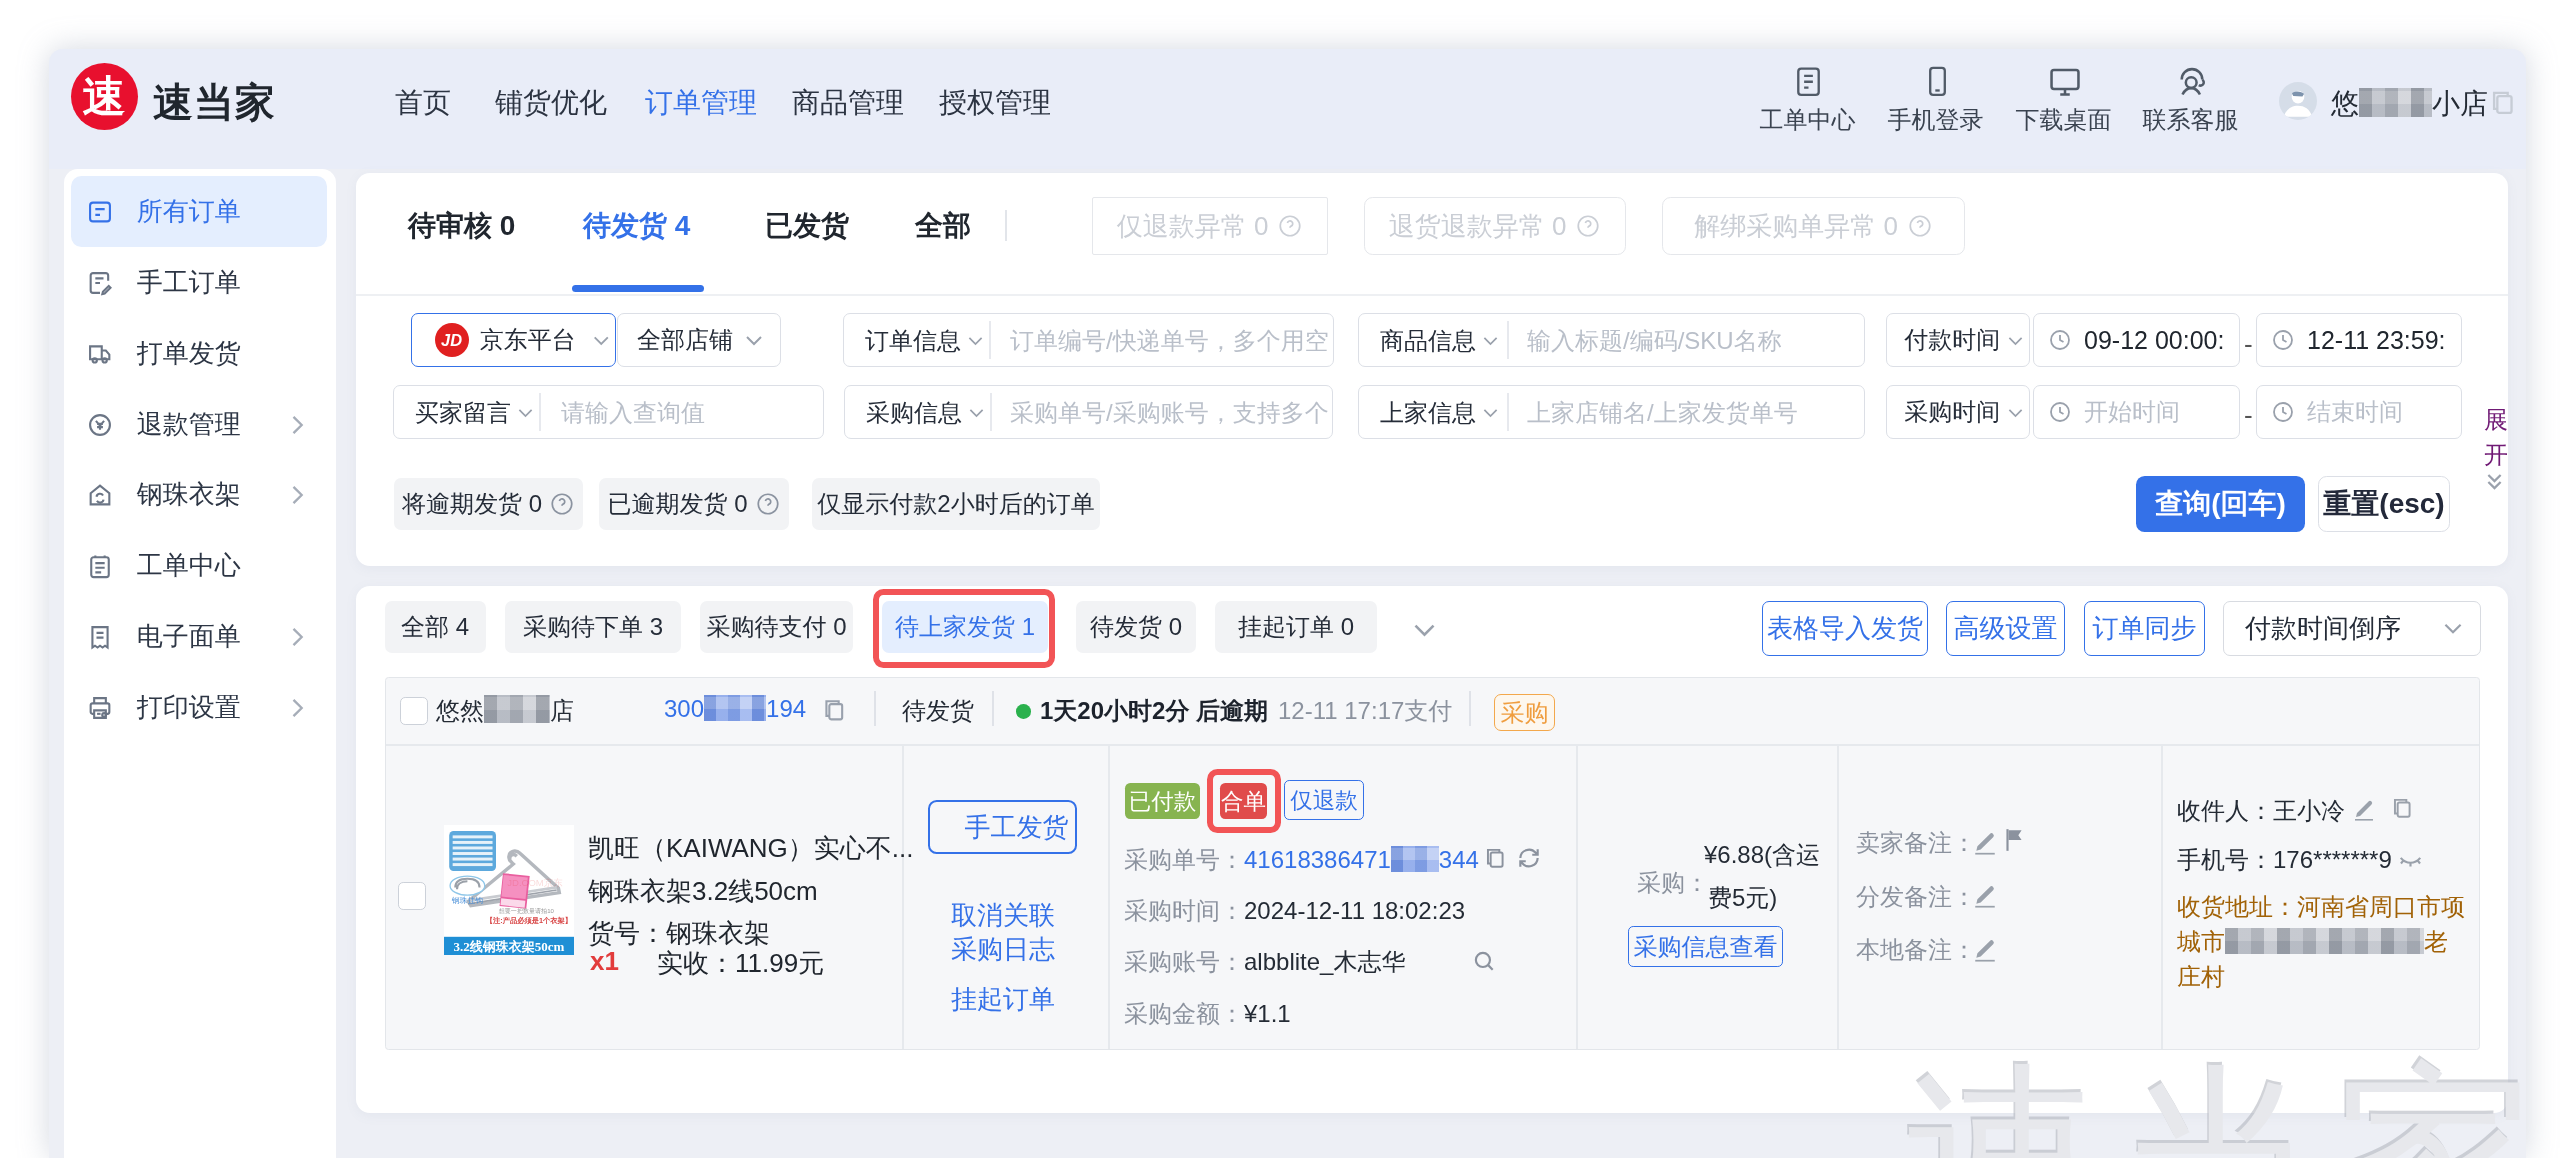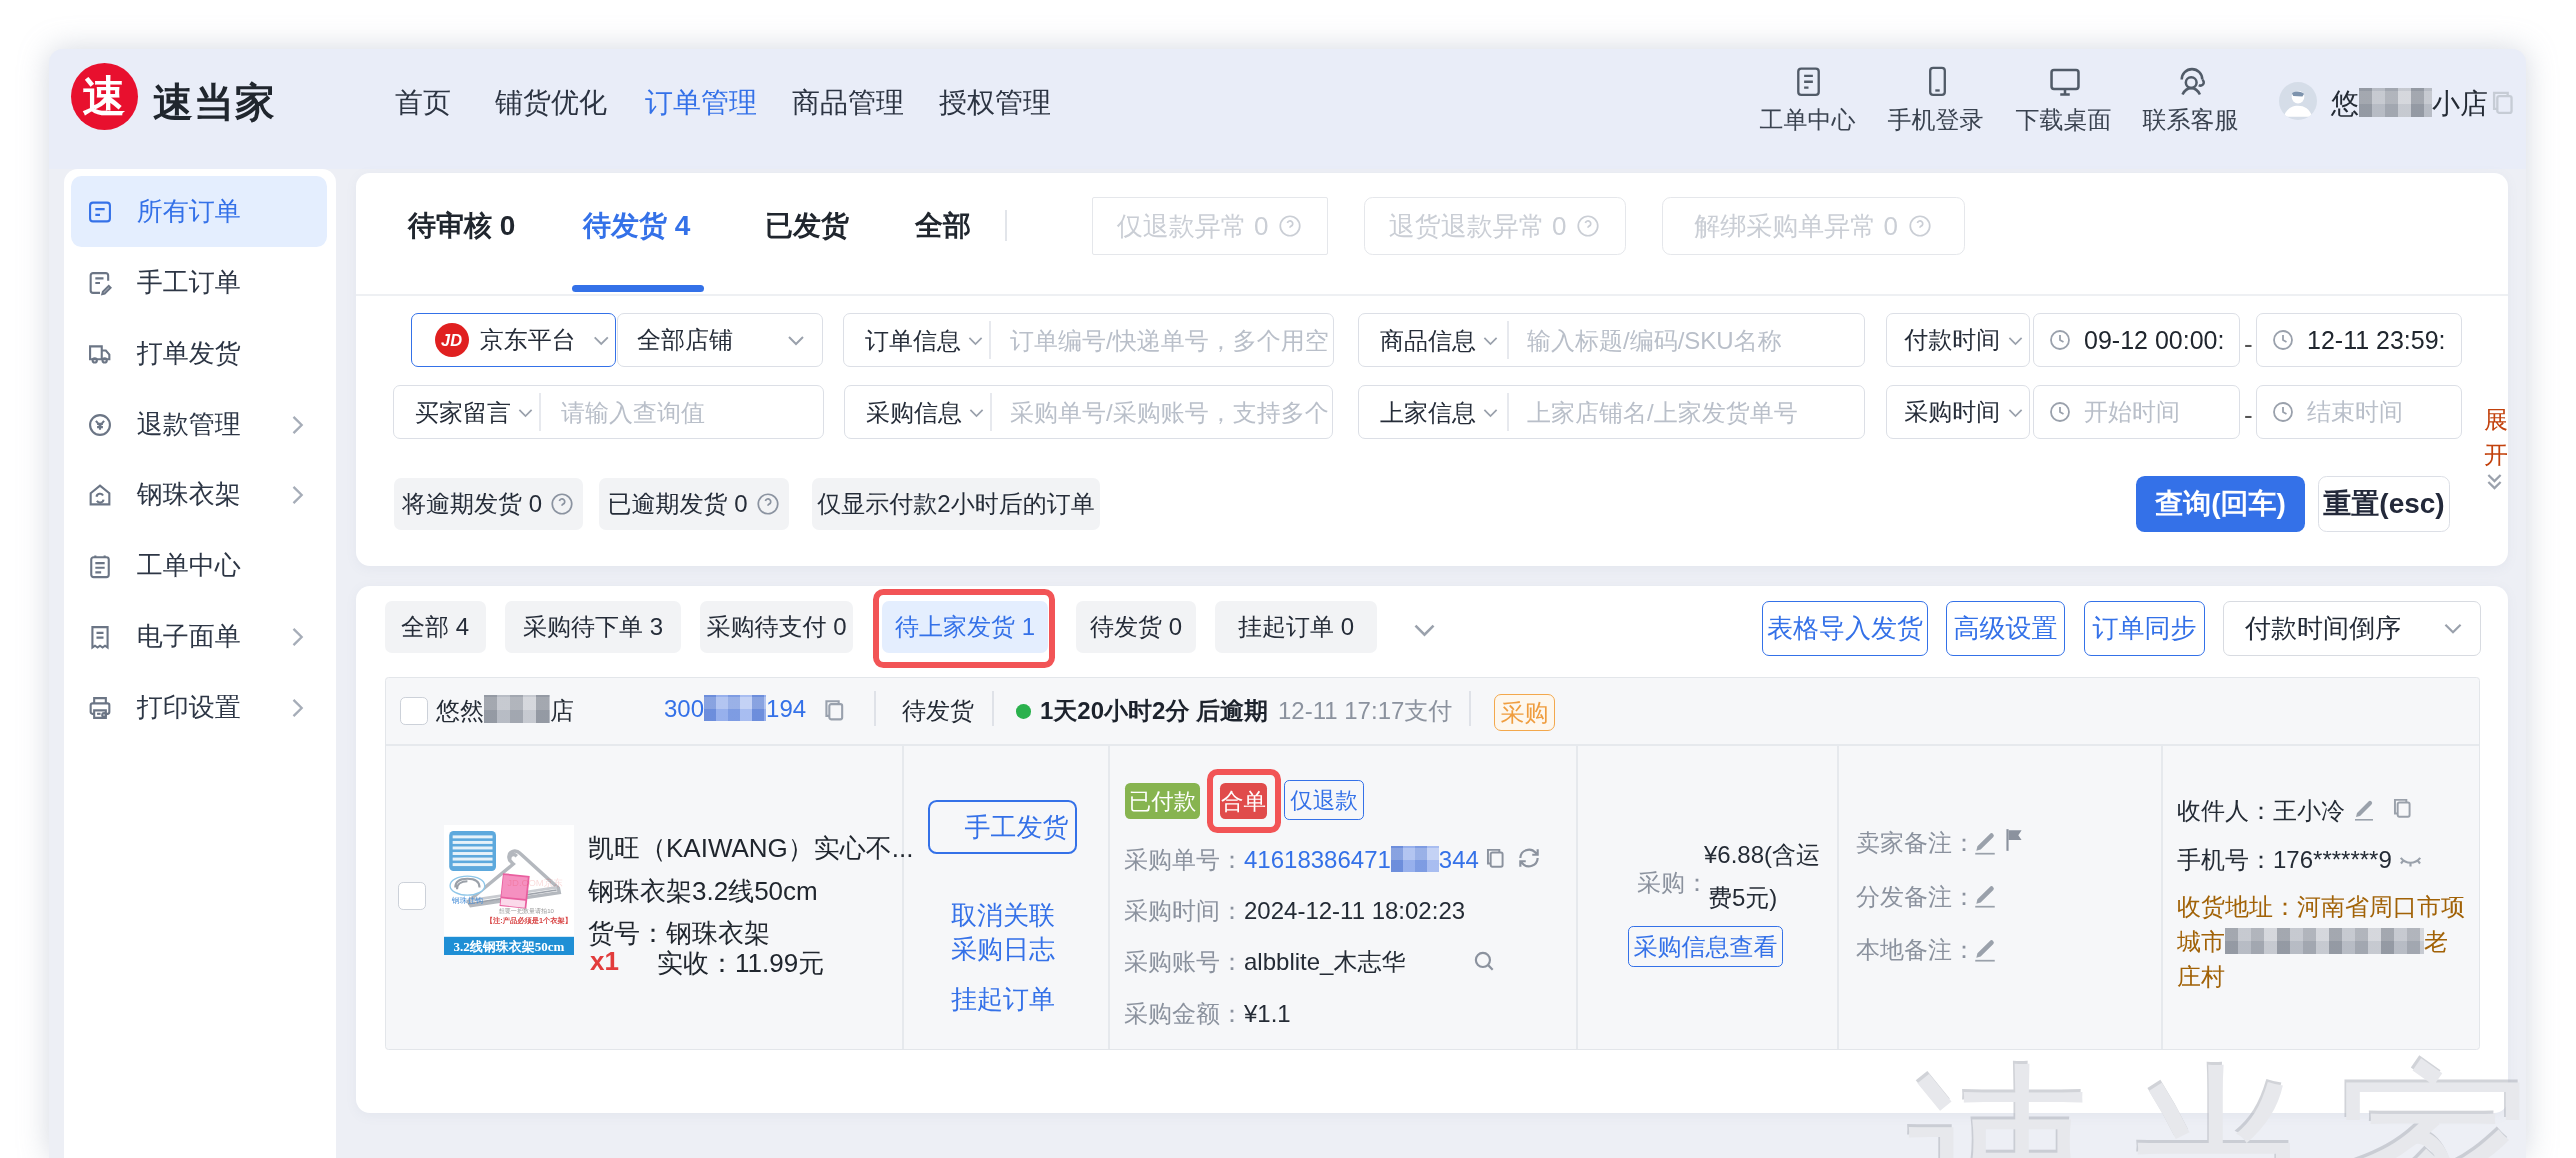--- a/index.html
+++ b/index.html
@@ -219,21 +219,21 @@
     <div class="ibox" style="left:35px; top:140px; width:205px; border-color:#3471e8;margin-left:20px;">
       <span style="margin-left:22.5px; width:34px; height:34px; border-radius:50%; background:#e02020; color:#fff;
         font-size:16.4px; font-weight:700; display:flex; align-items:center; justify-content:center; font-style:italic;">JD</span>
       <span style="margin-left:11.2px;">京东平台</span>
       <span class="chev" style="margin-left:14px;">
           <svg width="22.5" height="22.5" viewBox="0 0 24 24" fill="none" stroke="currentColor" stroke-width="2">
             <path d="M5 9l7 7 7-7"></path>
           </svg>
         </span>
     </div>
-    <div class="ibox" style="left:261px; top:140px; width:206px;">
+    <div class="ibox" style="left:261px; top:140px; width:164px;">
       <span style="margin-left:19px;">全部店铺</span>
       <span class="chev" style="position:absolute; right:14px;">
           <svg width="24" height="24" viewBox="0 0 24 24" fill="none" stroke="currentColor" stroke-width="2">
             <path d="M5 9l7 7 7-7"></path>
           </svg>
         </span>
     </div>
     <div class="ibox" style="left:487px; top:140px; width:491px; overflow:hidden;">
       <span style="position:absolute; left:21px; top:11.2px;">订单信息</span>
       <span class="chev" style="position:absolute; left:121px; top:15.6px;">
@@ -351,21 +351,21 @@
           <circle cx="12" cy="12" r="9"></circle>
           <path d="M9.6 9.2a2.5 2.5 0 1 1 3.4 2.9c-.7.3-1 .8-1 1.6"></path>
           <path d="M12 17h.01" stroke-width="2.4"></path>
         </svg></div>
     <div class="gbtn" style="left:456px; top:305px; width:288px;">仅显示付款2小时后的订单</div>
     <div class="abs" style="left:1780px; top:303px; width:169px; height:56px; background:#3471e8; border-radius:8.6px;
       color:#fff; font-size:28px; font-weight:700; display:flex; align-items:center; justify-content:center;">查询(回车)</div>
     <div class="abs" style="left:1962px; top:303px; width:132px; height:56px; background:#fff; border:1.7px solid #dcdfe6; border-radius:8.6px;
       color:#23293a; font-size:28px; font-weight:700; display:flex; align-items:center; justify-content:center;">重置(esc)</div>
   </div>
-  <div class="abs" style="left:2435px; top:353px; width:22.5px; font-size:24px; color:#c2410c; line-height:35px;">展开</div>
+  <div class="abs" style="left:2435px; top:353px; width:22.5px; font-size:24px; color:#701a75; line-height:35px;">展开</div>
   <div class="abs" style="left:2435px; top:420px; color:#9aa1ac;">
     <svg width="21" height="26" viewBox="0 0 24 28" fill="none" stroke="currentColor" stroke-width="2.6">
         <path d="M5 6l7 7 7-7M5 14l7 7 7-7"></path>
       </svg>
   </div>
   <div class="card" id="card2" style="left:307px; top:537px; width:2152px; height:527px;">
     <div class="gbtn" style="left:28.5px; top:14.7px; width:101px;">全部 4</div>
     <div class="gbtn" style="left:149px; top:14.7px; width:176px;">采购待下单 3</div>
     <div class="gbtn" style="left:344px; top:14.7px; width:153px;">采购待支付 0</div>
     <div class="gbtn" style="left:526px; top:14.7px; width:166px; background:#e4eefe; color:#3471e8;">待上家发货 1</div>

